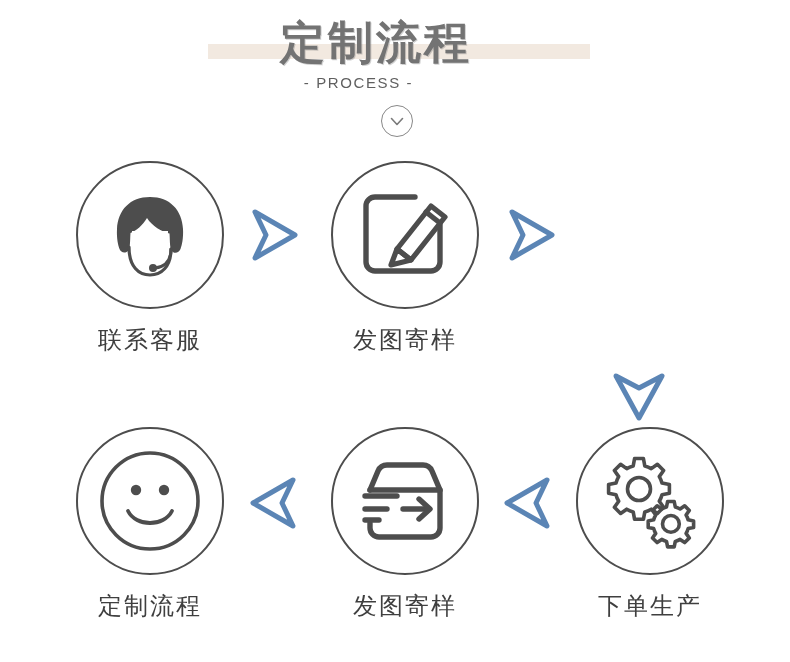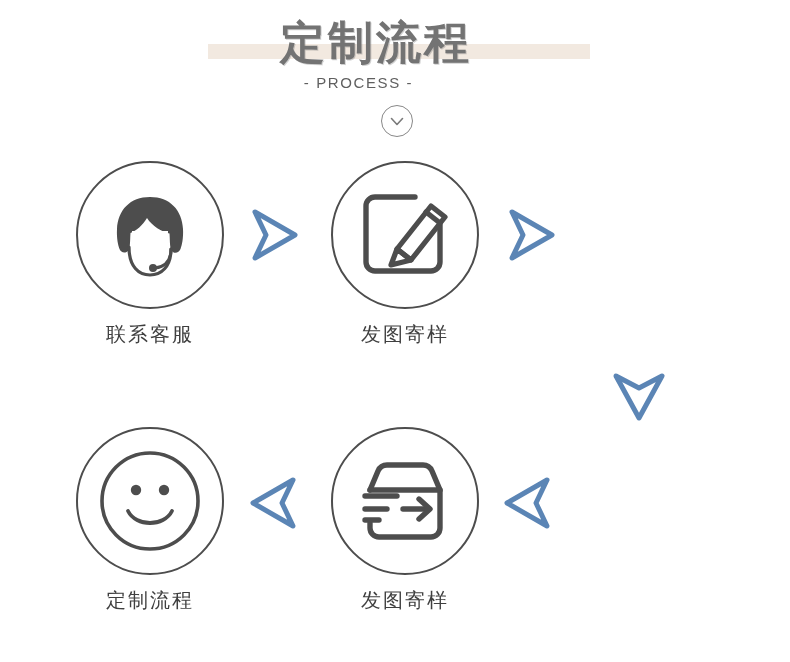--- a/index.html
+++ b/index.html
@@ -97,22 +97,22 @@
     border: 2px solid #4d4d4d;
     border-radius: 50%;
     box-sizing: border-box;
     position: relative;
     display: flex;
     align-items: center;
     justify-content: center;
   }
   .step .disc svg { display: block; }
   .step .caption {
-    margin-top: 12px;
-    font-size: 20px;
+    margin-top: 18px;
+    font-size: 24px;
     line-height: 26px;
     color: #3f3f3f;
     letter-spacing: 2px;
     font-family: "DejaVu Sans", "Liberation Sans", sans-serif;
   }
 
   
   .s1 { left: 60px;  top: 11px; }
   .s2 { left: 315px; top: 11px; }
   .s3 { left: 560px; top: 11px; }
@@ -194,20 +194,47 @@
           <line x1="73" y1="29" x2="87" y2="40" stroke="#4d4d4d" stroke-width="5.2" stroke-linecap="round"></line>
 
           <path d="M44 66 L38 82 L58 77 Z" fill="none" stroke="#4d4d4d" stroke-width="5.2" stroke-linejoin="round"></path>
         </svg>
       </span>
     </div>
     <div class="caption">发图寄样</div>
   </div>
 
 
+  <div class="step s6">
+    <div class="disc">
+      <span>
+        <svg width="108" height="108" viewBox="0 0 108 108">
+          <g fill="none" stroke="#4d4d4d" stroke-width="3.6" stroke-linejoin="round">
+
+            <path d="M38.6 11.5 h8.8 l1.4 7.4 a23 23 0 0 1 6.5 2.7 l6.1 -4.3 l6.2 6.2 l-4.3 6.1
+                     a23 23 0 0 1 2.7 6.5 l7.4 1.4 v8.8 l-7.4 1.4 a23 23 0 0 1 -2.7 6.5 l4.3 6.1
+                     l-6.2 6.2 l-6.1 -4.3 a23 23 0 0 1 -6.5 2.7 l-1.4 7.4 h-8.8 l-1.4 -7.4
+                     a23 23 0 0 1 -6.5 -2.7 l-6.1 4.3 l-6.2 -6.2 l4.3 -6.1 a23 23 0 0 1 -2.7 -6.5
+                     l-7.4 -1.4 v-8.8 l7.4 -1.4 a23 23 0 0 1 2.7 -6.5 l-4.3 -6.1 l6.2 -6.2 l6.1 4.3
+                     a23 23 0 0 1 6.5 -2.7 Z"></path>
+            <circle cx="43" cy="42" r="11.5"></circle>
+
+            <path d="M71.6 54.5 h6.6 l1.1 5.5 a17 17 0 0 1 4.8 2 l4.6 -3.2 l4.6 4.6 l-3.2 4.6
+                     a17 17 0 0 1 2 4.8 l5.5 1.1 v6.6 l-5.5 1.1 a17 17 0 0 1 -2 4.8 l3.2 4.6
+                     l-4.6 4.6 l-4.6 -3.2 a17 17 0 0 1 -4.8 2 l-1.1 5.5 h-6.6 l-1.1 -5.5
+                     a17 17 0 0 1 -4.8 -2 l-4.6 3.2 l-4.6 -4.6 l3.2 -4.6 a17 17 0 0 1 -2 -4.8
+                     l-5.5 -1.1 v-6.6 l5.5 -1.1 a17 17 0 0 1 2 -4.8 l-3.2 -4.6 l4.6 -4.6 l4.6 3.2
+                     a17 17 0 0 1 4.8 -2 Z"></path>
+            <circle cx="74.9" cy="76.9" r="8.4"></circle>
+          </g>
+        </svg>
+      </span>
+    </div>
+    <div class="caption">下单生产</div>
+  </div>
 
   <div class="step s5">
     <div class="disc">
       <span>
         <svg width="104" height="104" viewBox="0 0 104 104">
           <g fill="none" stroke="#4d4d4d" stroke-width="5.4" stroke-linecap="round" stroke-linejoin="round">
 
             <path d="M17 41 L25 22 C26.8 18 30 16 34 16 H70 C74 16 77.2 18 79 22 L87 41"></path>
 
             <path d="M17 41 H87 V79 C87 84 83 88 78 88 H26 C21 88 17 84 17 79 V74"></path>

